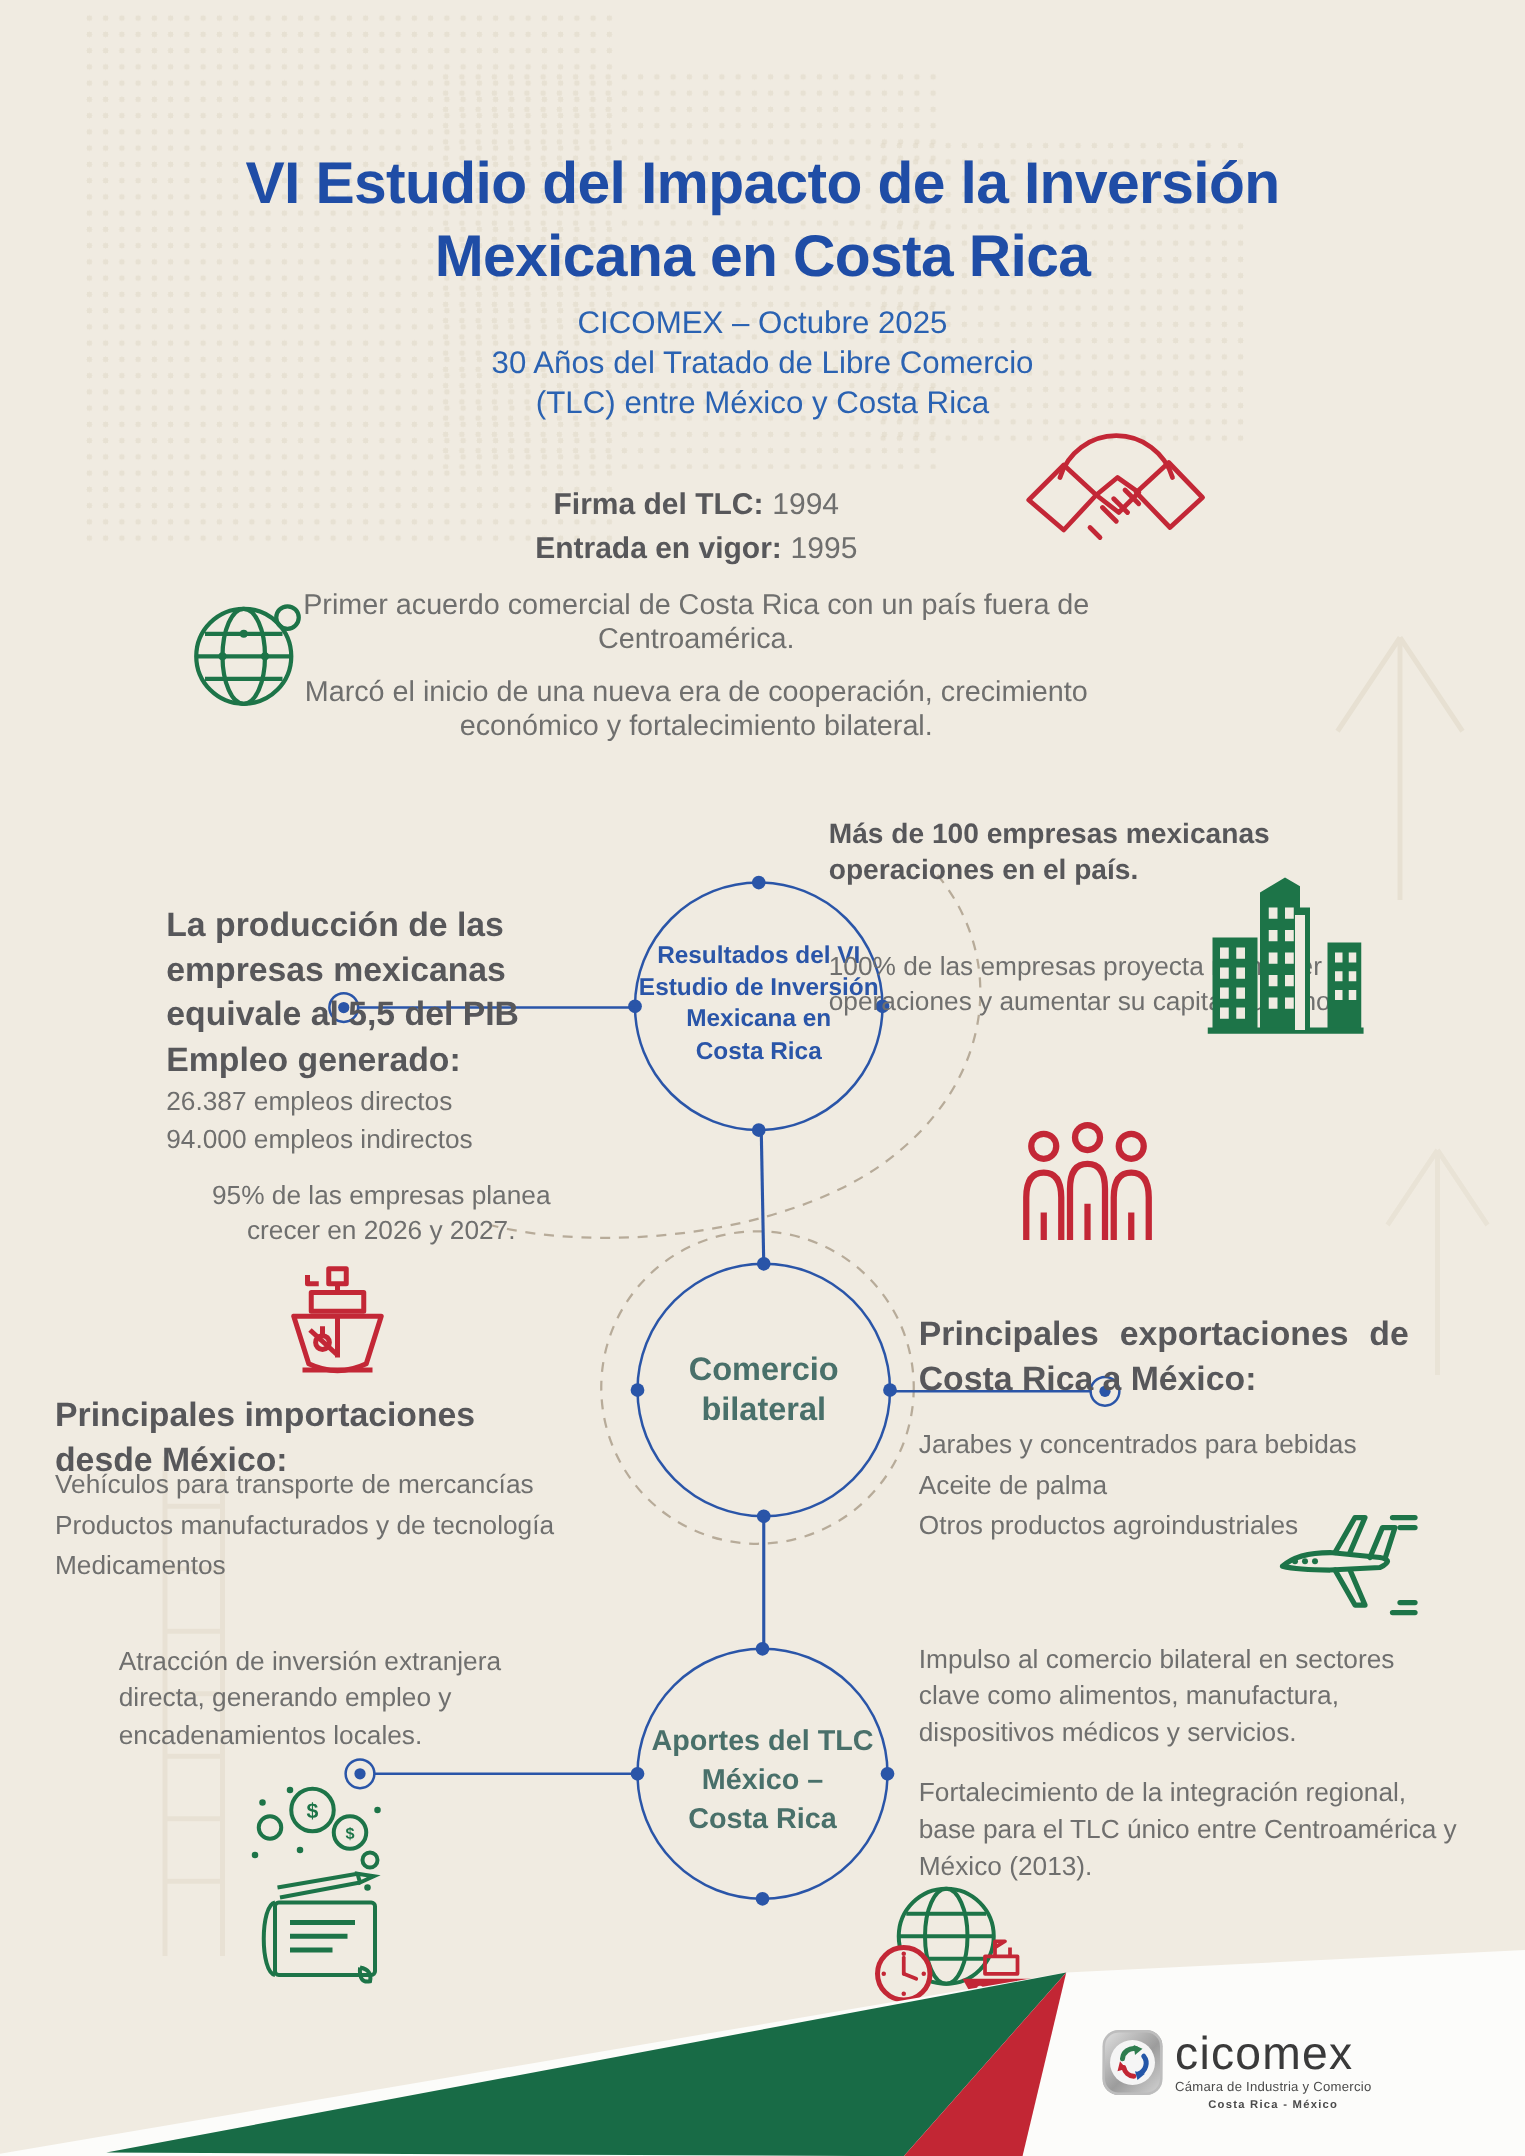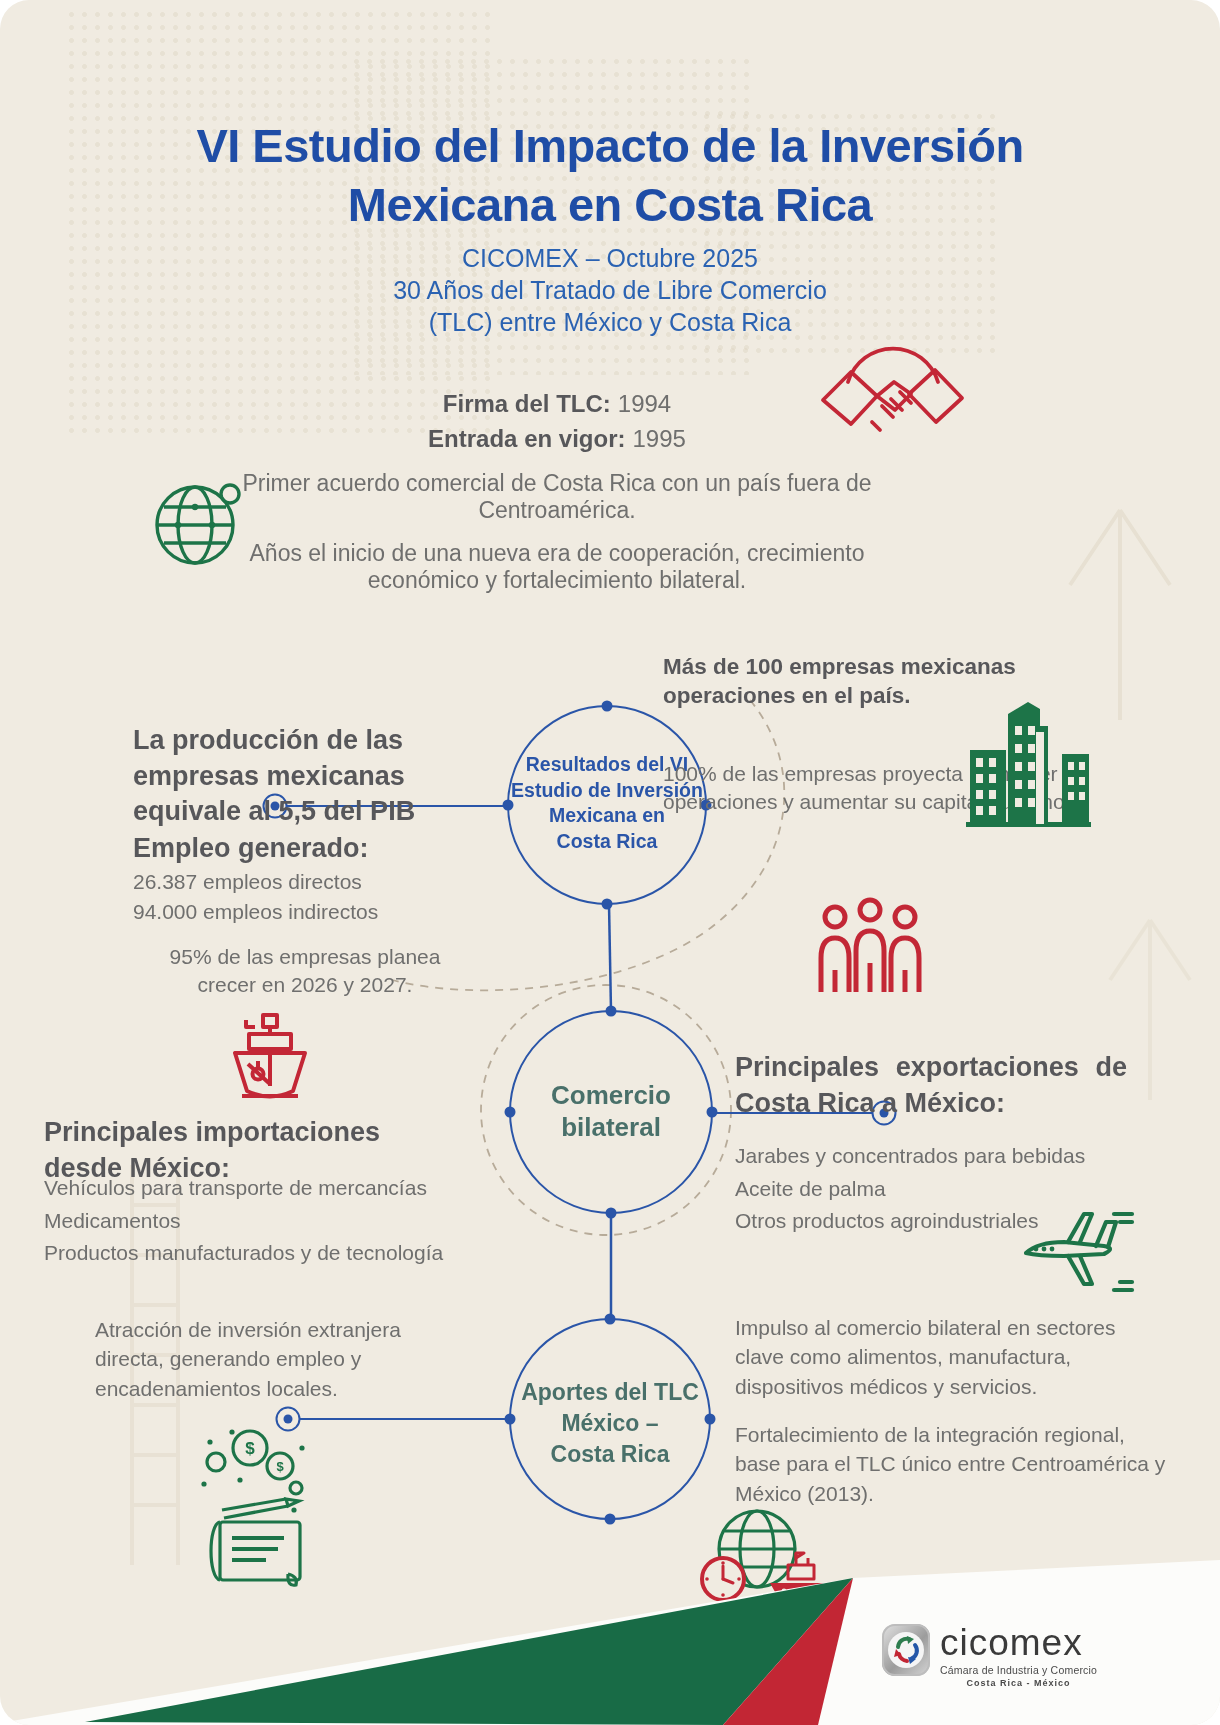--- a/index.html
+++ b/index.html
@@ -1,20 +1,19 @@
 <!DOCTYPE html>
 <html style="--background: #f0ebe1; --title_blue: #1f4da6; --subtitle_blue: #2a62b2; --diagram_blue: #2a55a8; --teal: #49706a; --body_gray: #6f6f6e; --heading_gray: #57575a; --red: #c32736; --green: #1d7448; --dash_tan: #b7ab99; --footer_green: #186b46; --footer_red: #c22634; --footer_white: #fcfcfa;"><head>
 <meta charset="utf-8">
 <style>
   html,body{margin:0;padding:0;background:#ffffff;}
   .canvas{
     position:relative;width:1220px;height:1725px;margin:0 auto;overflow:hidden;
     background:var(--background);
     font-family:"Liberation Sans", sans-serif;
-    border-radius:29px;
   }
   .abs{position:absolute;}
   .center{text-align:center;}
   
   .title{font-size:47px;font-weight:bold;color:var(--title_blue);line-height:1.26;letter-spacing:-0.5px;}
   .subtitle{font-size:25px;color:var(--subtitle_blue);line-height:1.27;}
   .intro{font-size:23px;color:var(--body_gray);line-height:1.2;}
   .intro .row{margin-bottom:6px;font-size:24px;}
   .blbl{font-weight:bold;color:var(--heading_gray);}
   .val{margin-left:7px;}
@@ -115,21 +114,21 @@
   </svg>
 
   <div class="abs intro center" style="left:157px;top:390px;width:800px;">
     <div class="row">
       <span class="blbl">Firma del TLC:</span><span class="val">1994</span>
     </div>
     <div class="row">
       <span class="blbl">Entrada en vigor:</span><span class="val">1995</span>
     </div>
     <div class="para" style="width:760px;margin:16px auto;">Primer acuerdo comercial de Costa Rica con un país fuera de Centroamérica.</div>
-    <div class="para" style="width:640px;margin:2px auto 0;">Años el inicio de una nueva era de cooperación, crecimiento económico y fortalecimiento bilateral.</div>
+    <div class="para" style="width:640px;margin:2px auto 0;">Marcó el inicio de una nueva era de cooperación, crecimiento económico y fortalecimiento bilateral.</div>
   </div>
 
   <svg class="abs" style="left:148px;top:474px;" width="104" height="94" viewBox="0 0 104 94">
     <g class="st-green nofill" stroke-width="3.4">
       <circle cx="47" cy="51" r="38"></circle>
       <ellipse cx="47" cy="51" rx="17" ry="38"></ellipse>
       <path d="M10,51 H84"></path>
         <path d="M16,33 H78"></path>
         <path d="M16,69 H78"></path>
       <circle cx="82" cy="20" r="9"></circle>
@@ -250,22 +249,22 @@
       <path d="M54,96 V67"></path>
       <circle cx="89" cy="21" r="10"></circle>
       <path d="M75,96 V62 Q75,42 89,42 Q103,42 103,62 V96"></path>
       <path d="M89,96 V74"></path>
     </g>
   </svg>
 
   <div class="abs h-gray" style="left:44px;top:1115px;width:420px;">Principales importaciones desde México:</div>
   <div class="abs list" style="left:44px;top:1172px;width:440px;">
     <div>Vehículos para transporte de mercancías</div>
+    <div>Productos manufacturados y de tecnología</div>
     <div>Medicamentos</div>
-    <div>Productos manufacturados y de tecnología</div>
   </div>
   <div class="abs h-gray justify" style="left:735px;top:1050px;width:392px;">Principales exportaciones de Costa Rica a México:</div>
   <div class="abs list" style="left:735px;top:1140px;width:440px;">
     <div>Jarabes y concentrados para bebidas</div>
     <div>Aceite de palma</div>
     <div>Otros productos agroindustriales</div>
   </div>
 
   <svg class="abs" style="left:228px;top:1012px;" width="84" height="92" viewBox="0 0 84 92">
     <g class="st-red nofill" stroke-width="4" stroke-linejoin="round">

